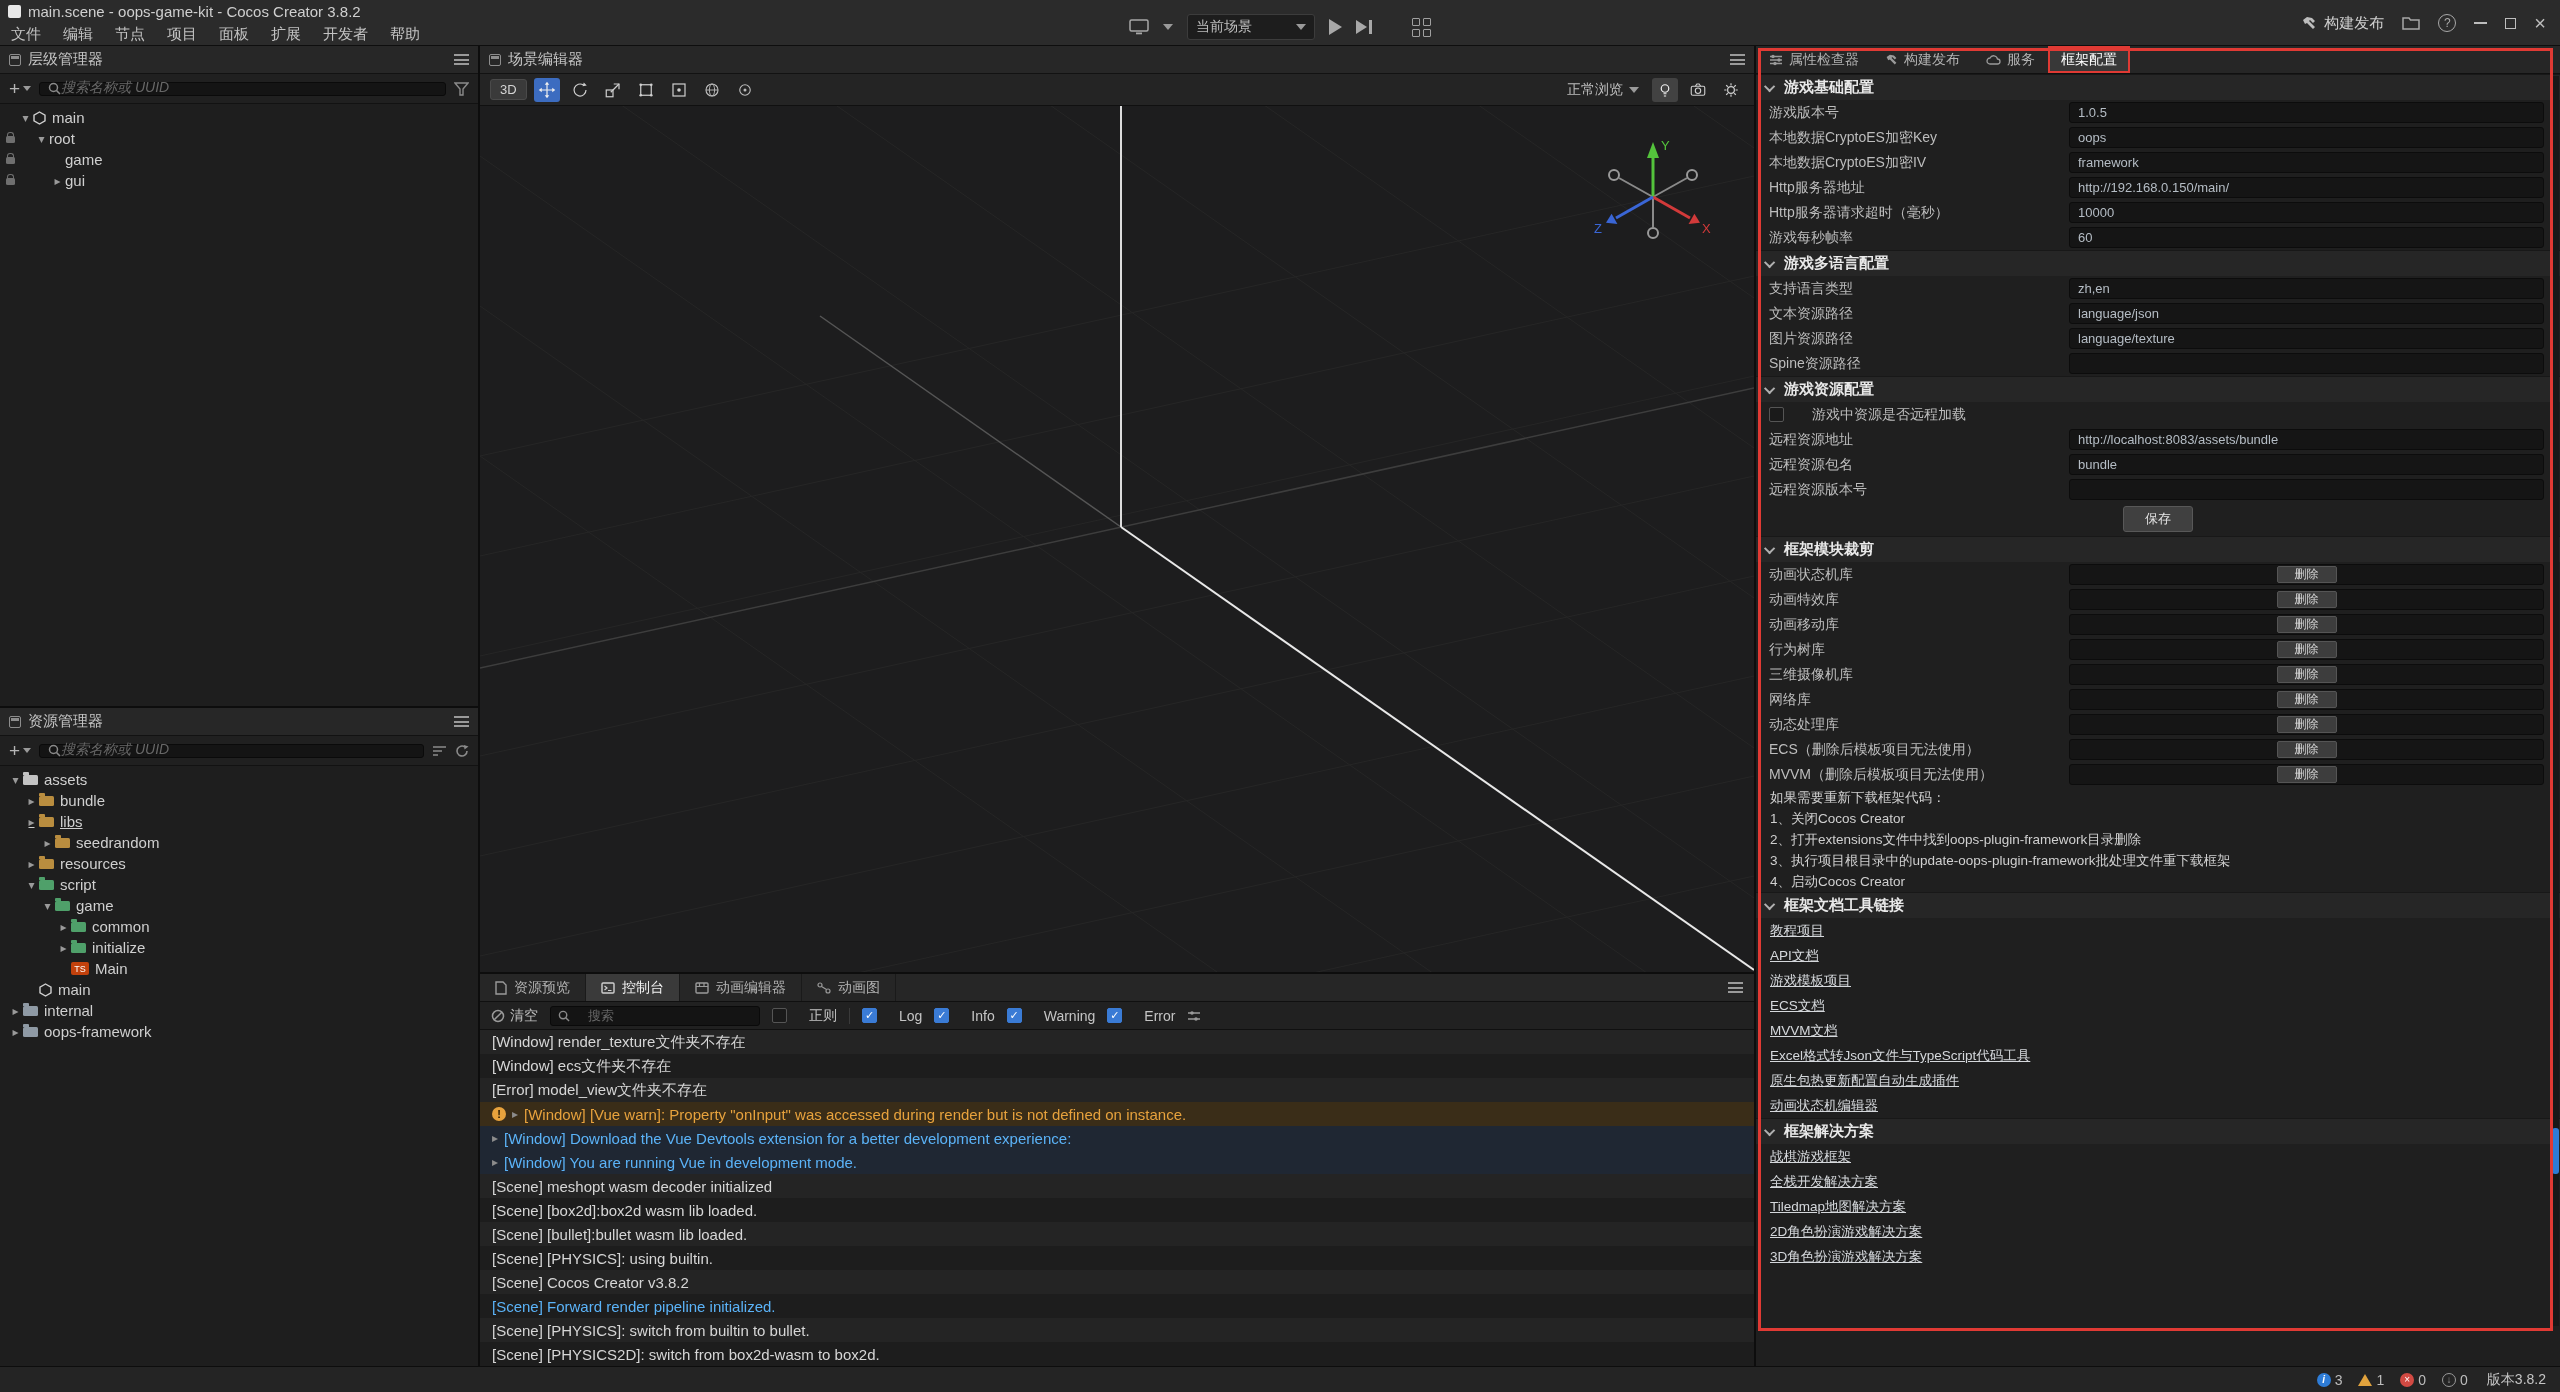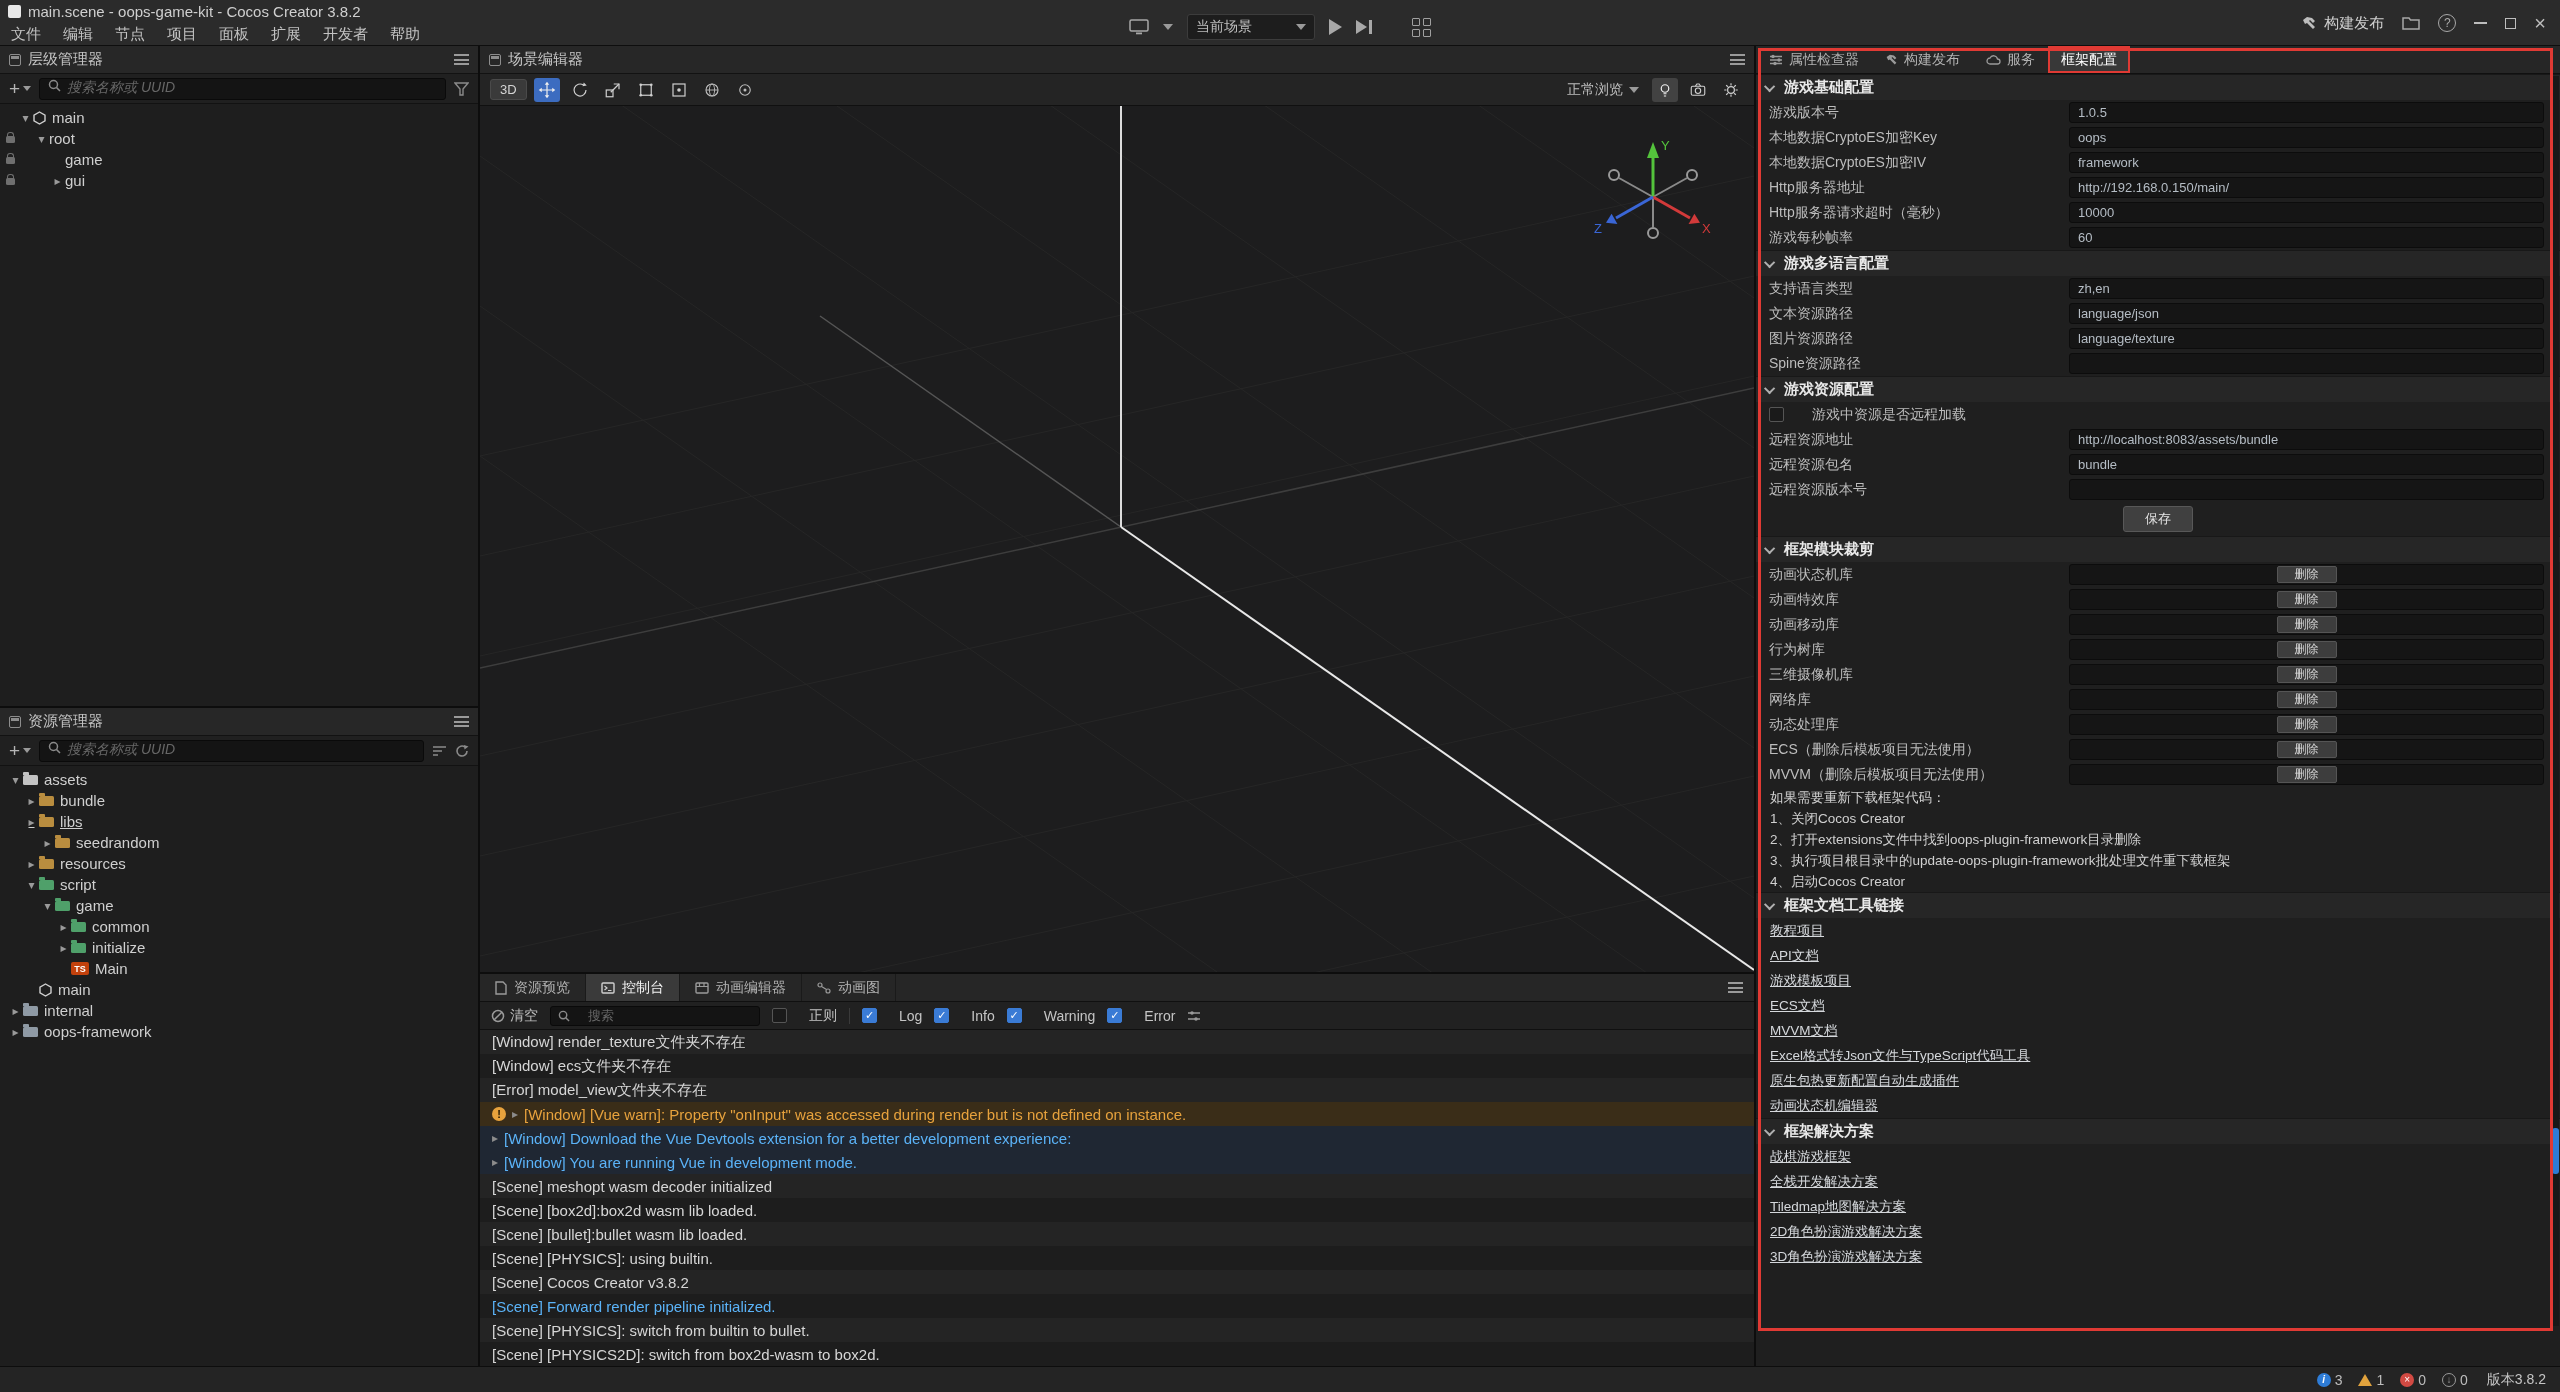--- a/index.html
+++ b/index.html
@@ -42,41 +42,41 @@
   .ph-ico::after { content:""; position:absolute; left:1px; top:1px; right:1px; height:3px; background:#8d8d8d; }
   .spacer { flex:1; }
   .burger { width:15px; height:11px; border-top:2px solid #9a9a9a; border-bottom:2px solid #9a9a9a; position:relative; flex:none; }
   .burger::after { content:""; position:absolute; left:0; right:0; top:2.5px; height:2px; background:#9a9a9a; }
 
   .panel-toolbar { height:30px; flex:none; display:flex; align-items:center; gap:8px; padding:0 9px; border-bottom:1px solid #121212; background:#202020; }
   .add-btn { display:flex; align-items:center; gap:3px; color:#b5b5b5; }
   .plus { font-size:19px; line-height:1; }
   .plus::after { content:"+"; }
   .mini-caret { width:0;height:0;border-left:4px solid transparent;border-right:4px solid transparent;border-top:5px solid #9a9a9a; }
-  .searchbox { flex:1; height:22px; background:#141414; border:1px solid #0a0a0a; border-radius:3px; display:flex; align-items:flex-start; gap:6px; padding:0 8px; }
+  .searchbox { flex:1; height:14px; background:#141414; border:1px solid #0a0a0a; border-radius:3px; display:flex; align-items:flex-end; padding:0 8px; }
   .searchbox input { flex:1; background:transparent; border:none; outline:none; color:#bdbdbd; font-size:14px; font-style:italic; font-family:inherit; min-width:0; }
   .searchbox input::placeholder { color:#676767; }
   .tool-ico { flex:none; display:inline-flex; }
 
   
   .tree { flex:1; padding-top:3px; overflow:hidden; font-size:15px; color:#cfcfcf; }
   .tree-row { height:21px; display:flex; align-items:center; position:relative; padding-left:18px; cursor:default; }
   .tw { width:15px; flex:none; color:#9a9a9a; font-size:12px; text-align:center; }
   .tw-open::after { content:"▾"; }
   .tw-closed::after { content:"▸"; }
   .lock { position:absolute; left:6px; top:8px; width:9px; height:7px; background:#6f6f6f; border-radius:1.5px; }
   .lock::before { content:""; position:absolute; left:1px; top:-4px; width:5px; height:4px; border:1.5px solid #6f6f6f; border-bottom:none; border-radius:3px 3px 0 0; }
   .folder { width:15px; height:10px; border-radius:1.5px; position:relative; margin-right:6px; flex:none; }
   .folder::before { content:""; position:absolute; left:0; top:-3px; width:6px; height:3px; border-radius:1px 1px 0 0; background:inherit; }
   .f-yellow { background:#b98d3f; }
   .f-green { background:#4fa06a; }
   .f-gray { background:#8f9aa5; }
   .f-light { background:#c3c3c3; }
   .hexico { margin-right:6px; flex:none; display:inline-flex; }
-  .ts-badge { width:18px; height:13px; background:#c2410c; color:#fff; border-radius:2px; font-size:9px; font-weight:bold; display:inline-flex; align-items:center; justify-content:center; margin-right:6px; flex:none; }
+  .ts-badge { width:18px; height:13px; background:#c2410c; color:#fff; border-radius:2px; font-size:9px; font-weight:normal; display:inline-flex; align-items:center; justify-content:center; margin-right:6px; flex:none; }
   .ind1 { margin-left:16px; } .ind2 { margin-left:32px; } .ind3 { margin-left:48px; }
 
   
   .scene-panel { height:926px; flex:none; }
   .scene-toolbar { height:32px; flex:none; background:#242424; border-bottom:1px solid #101010; display:flex; align-items:center; gap:7px; padding:0 10px; }
   .btn-3d { background:#3a3a3a; border:1px solid #4a4a4a; border-radius:3px; font-size:13px; padding:2px 9px; color:#d5d5d5; }
   .tbtn { width:26px; height:24px; display:inline-flex; align-items:center; justify-content:center; border-radius:3px; }
   .tbtn.active { background:#3c6cc0; }
   .view-mode { display:flex; align-items:center; gap:6px; font-size:14px; color:#bdbdbd; margin-right:6px; }
   .tbtn.lit { background:rgba(255,255,255,0.14); }

